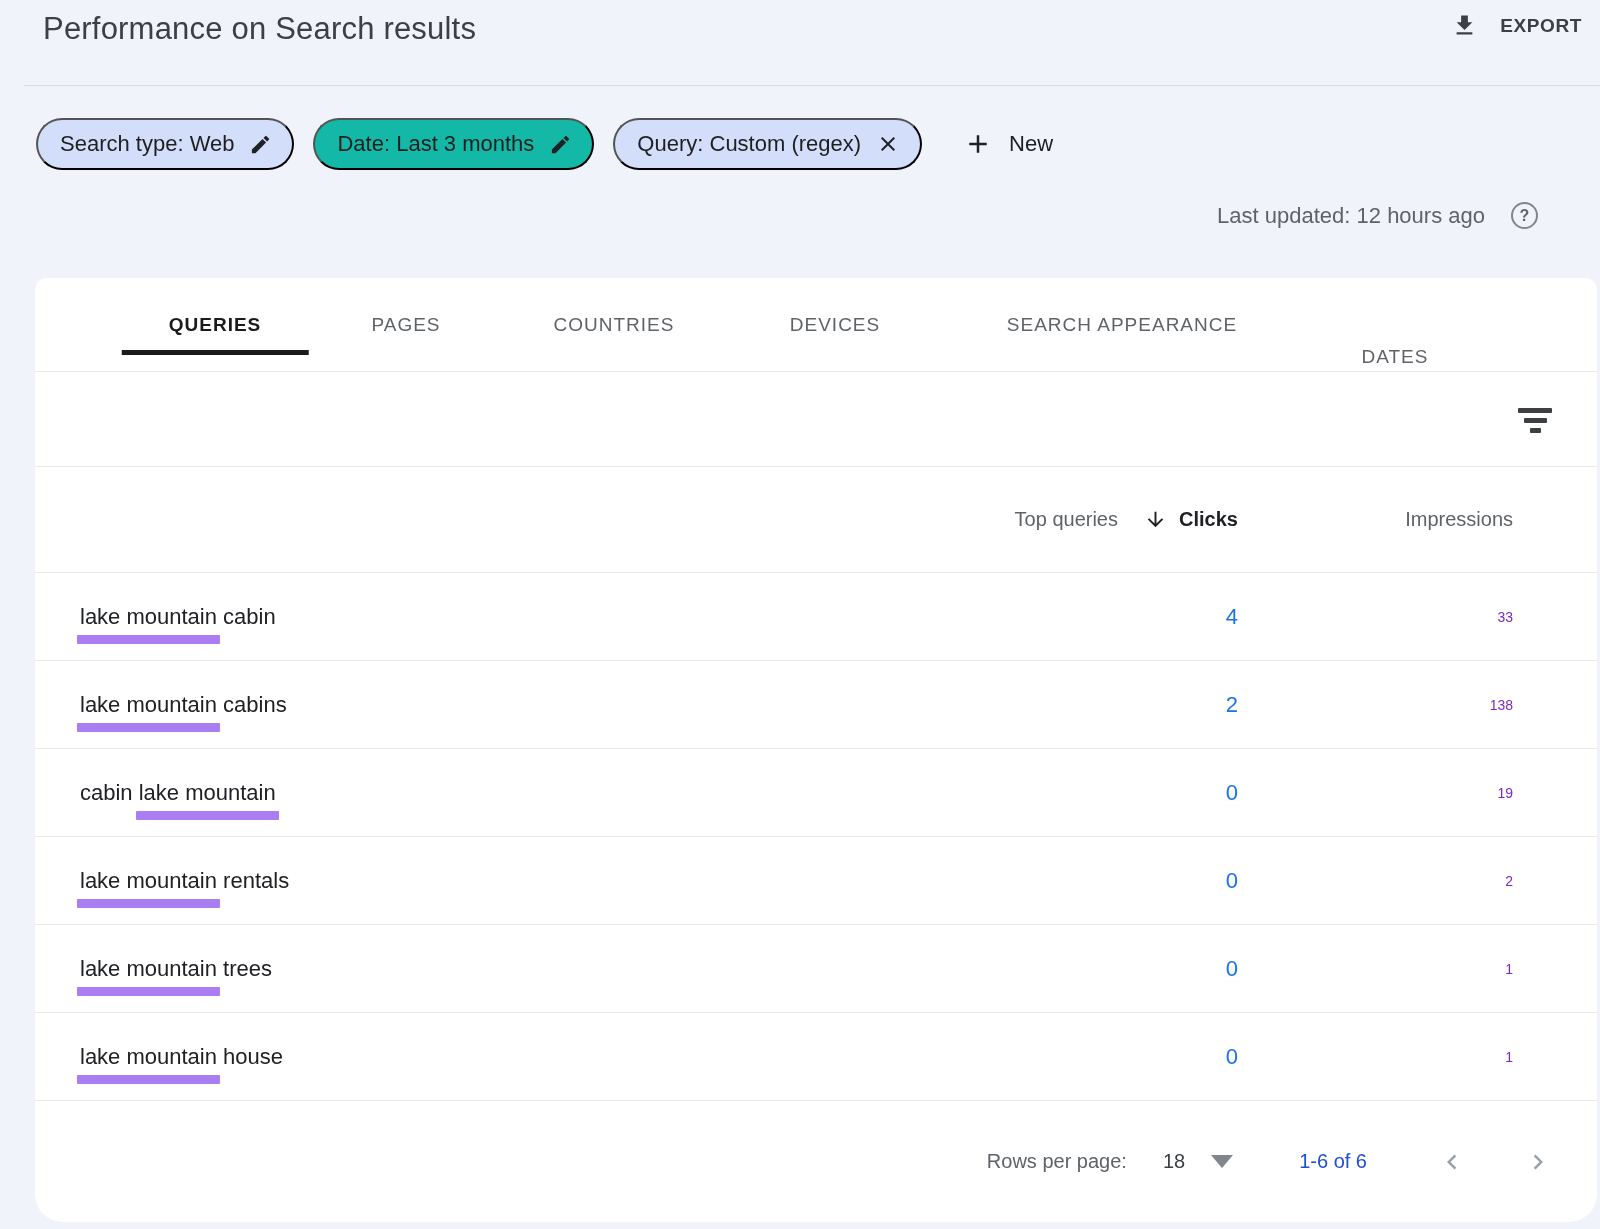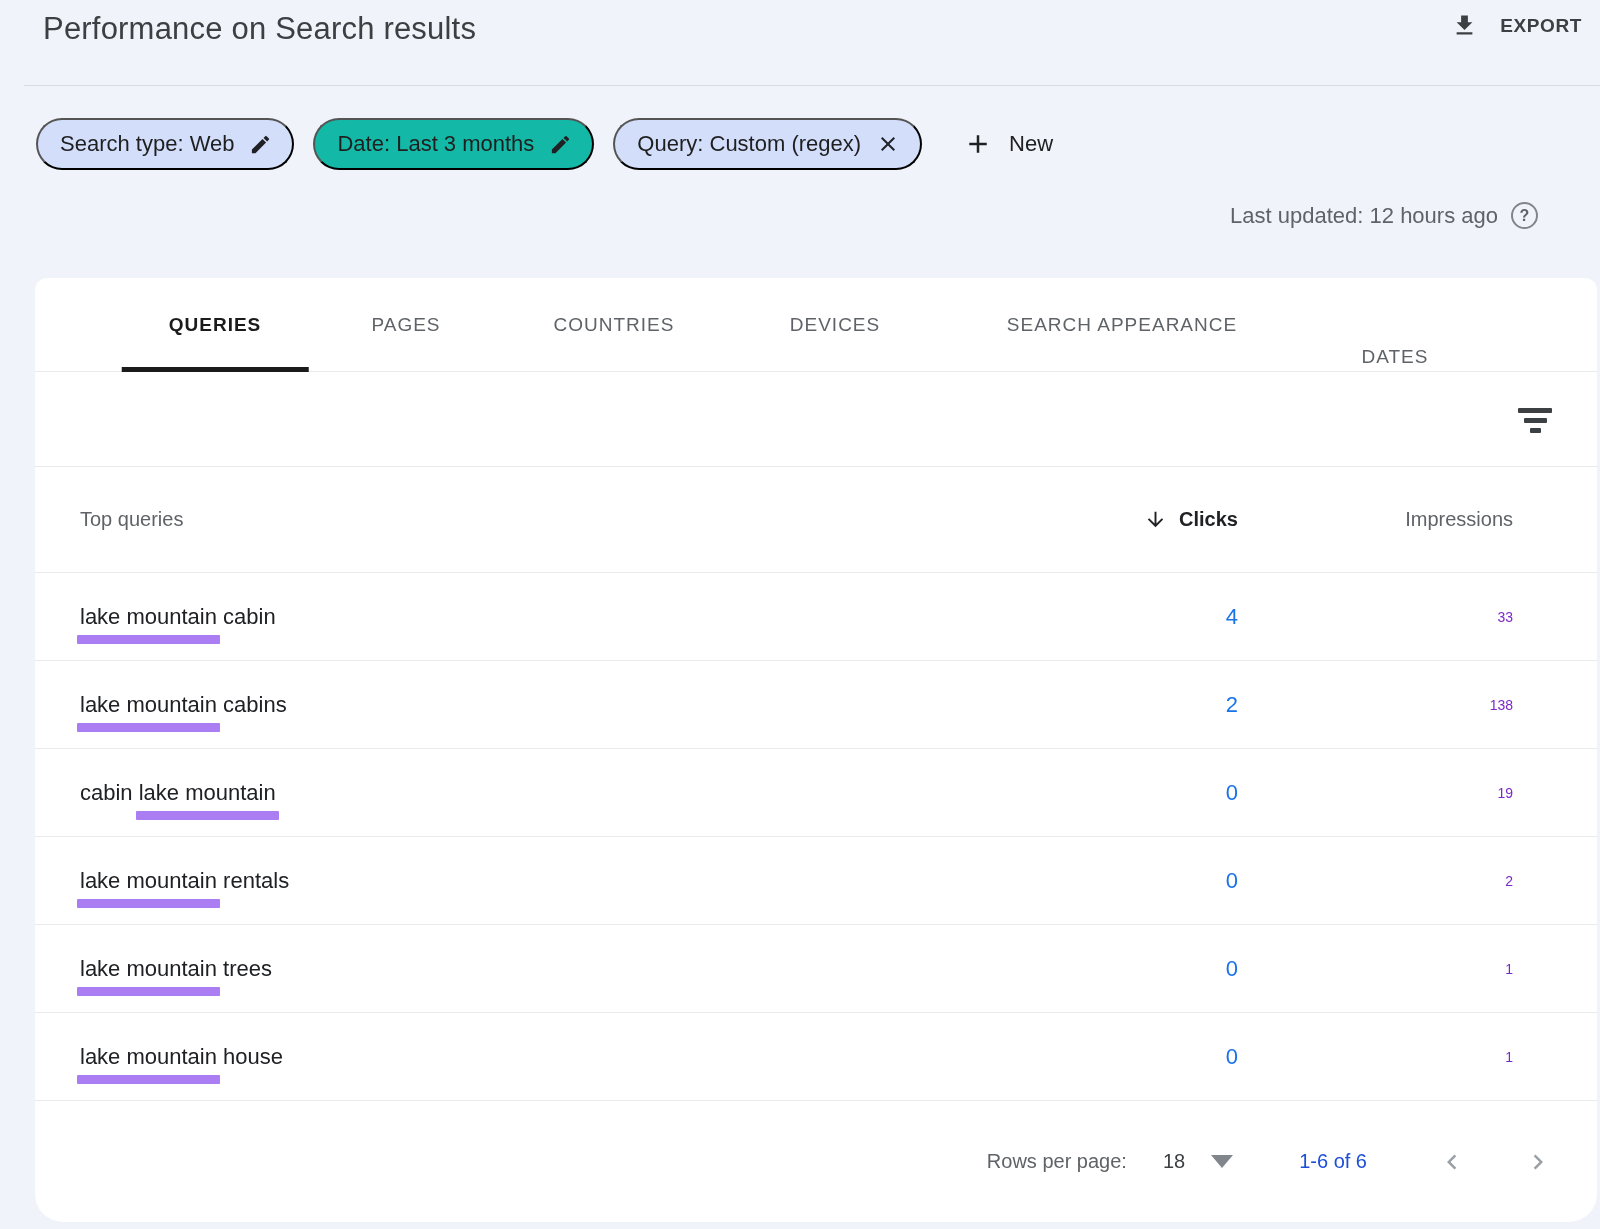--- a/index.html
+++ b/index.html
@@ -43,21 +43,21 @@
   .chip svg { flex:0 0 auto; }
   .new-btn {
     margin-left:22px;
     display:flex; align-items:center; gap:16px;
     background:none; border:none; cursor:pointer; font-family:inherit;
     font-size:22px; color:#202124;
   }
   
   .last-updated {
     position:absolute; top:202px; right:62px;
-    display:flex; align-items:center; gap:13px;
+    display:flex; align-items:center; gap:26px;
     font-size:22px; color:#5f6368;text-align:right;
   }
   .help-icon {
     width:27px; height:27px; border:2px solid #80868b; border-radius:50%;
     display:flex; align-items:center; justify-content:center;
     font-size:16px; font-weight:700; color:#5f6368; cursor:pointer;
   }
   
   .card {
     position:absolute; left:35px; top:278px;
@@ -65,21 +65,21 @@
     background:#ffffff;
     border-radius:12px 12px 28px 28px;
     display:flex; flex-direction:column;
   }
   
   .tabs-row {
     position:relative; height:94px; flex:0 0 auto;
     border-bottom:1px solid #e8eaed;
   }
   .tab {
-    position:absolute; top:0; height:93px; line-height:94px;
+    position:absolute; top:0; height:76px; line-height:94px;
     transform:translateX(-50%);
     padding:0 47px;
     font-size:19px; letter-spacing:1px; font-weight:500;
     color:#5f6368; cursor:pointer; white-space:nowrap;
   }
   .tab.active { color:#1b1b1b; font-weight:700; }
   .tab.active::after {
     content:""; position:absolute; left:0; right:0; bottom:-1px;
     height:5px; background:#1b1b1b;
   }
@@ -101,21 +101,21 @@
   
   .thead {
     display:flex; align-items:center;
     height:106px; flex:0 0 auto;
     padding:0 84px 0 45px;
     border-bottom:1px solid #e8eaed;
   }
   .col-query { flex:1; min-width:0; }
   .col-clicks { width:120px; text-align:right; flex:0 0 auto; }
   .col-impr  { width:275px; text-align:right; flex:0 0 auto; }
-  .thead .col-query { font-size:20px; color:#5f6368; }
+  .thead .col-query { font-size:20px; color:#5f6368;text-align:right; }
   .thead .col-clicks {
     display:flex; align-items:center; justify-content:flex-end; gap:12px;
   }
   .thead .col-clicks .label { font-size:20px; font-weight:700; color:#202124; cursor:pointer; }
   .thead .col-impr { font-size:20px; color:#5f6368; cursor:pointer; }
   .tbody { flex:0 0 auto; }
   .trow {
     display:flex; align-items:center;
     height:88px;
     padding:0 84px 0 45px;

